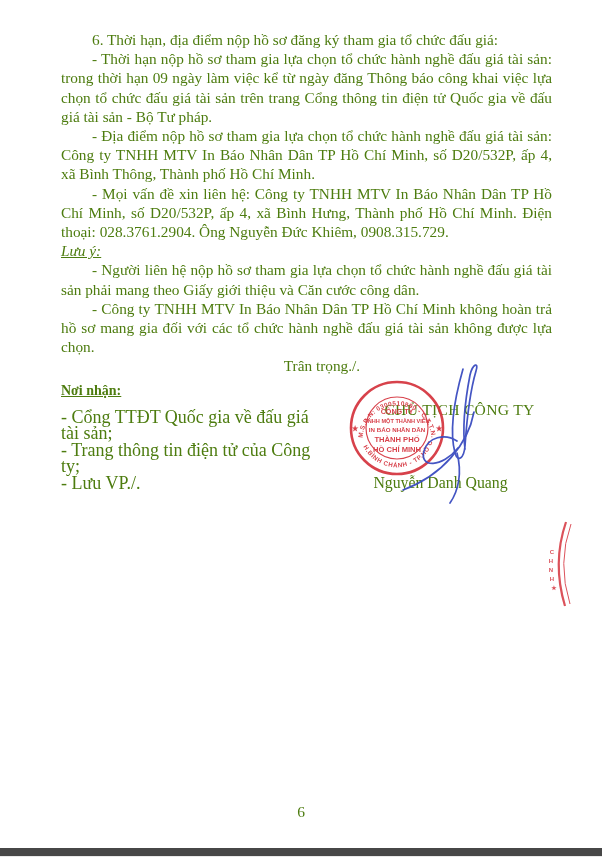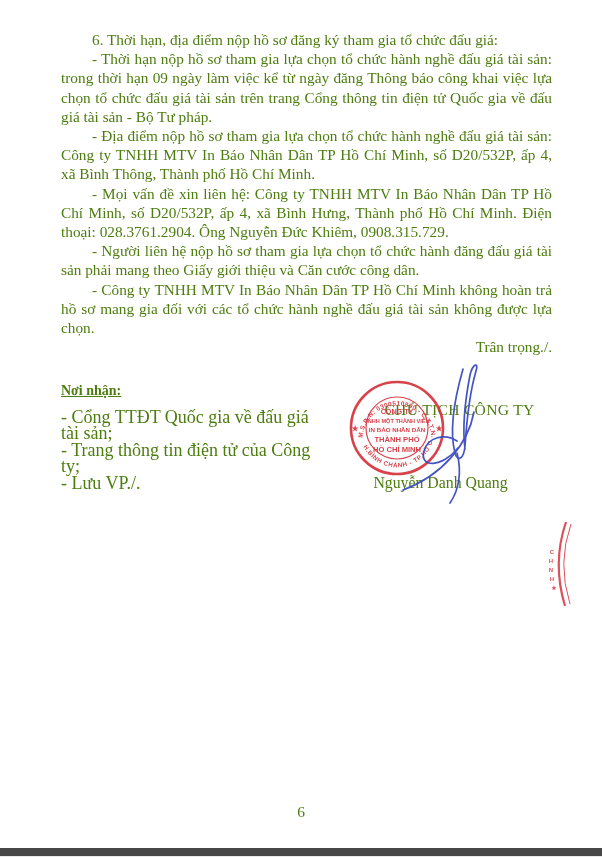--- a/index.html
+++ b/index.html
@@ -12,21 +12,21 @@
     color:#4d7c0f;
   }
   
   .doc-body{
     position:absolute;left:61px;top:30px;width:491px;
     font-size:15.3px;line-height:19.2px;text-align:justify;
   }
   .doc-body p{margin:0;text-indent:31px;}
   .doc-body p.no-indent{text-indent:0;}
   .note-heading-text{font-style:italic;text-decoration:underline;}
-  .closing{text-align:right;}
+  .closing{text-align:center;}
   
   .recipients{position:absolute;left:61px;top:383px;width:250px;}
   .recipients-heading{
     font-size:14px;font-weight:bold;text-decoration:underline;margin:0;
   }
   .recipients-list{margin:10px 0 0 0;padding:0;list-style:none;
     font-size:18px;line-height:16.4px;}
   
   .sig-title{
     position:absolute;left:357px;top:357px;width:205px;
@@ -54,21 +54,22 @@
 </head>
 <body>
 
 <div class="page">
 
   <div class="doc-body">
     <p>6.  Thời hạn, địa điểm nộp hồ sơ đăng ký tham gia tổ chức đấu giá:</p>
     <p>- Thời hạn nộp hồ sơ tham gia lựa chọn tổ chức hành nghề đấu giá tài sản: trong thời hạn 09 ngày làm việc kể từ ngày đăng Thông báo công khai việc lựa chọn tổ chức đấu giá tài sản trên trang Cổng thông tin điện tử Quốc gia về đấu giá tài sản - Bộ Tư pháp.</p>
     <p>- Địa điểm nộp hồ sơ tham gia lựa chọn tổ chức hành nghề đấu giá tài sản: Công ty TNHH MTV In Báo Nhân Dân TP Hồ Chí Minh, số D20/532P, ấp 4, xã Bình Thông, Thành phố Hồ Chí Minh.</p>
     <p>- Mọi vấn đề xin liên hệ: Công ty TNHH MTV In Báo Nhân Dân TP Hồ Chí Minh, số D20/532P, ấp 4, xã Bình Hưng, Thành phố Hồ Chí Minh. Điện thoại: 028.3761.2904. Ông Nguyễn Đức Khiêm, 0908.315.729.</p>
-    <p>- Người liên hệ nộp hồ sơ tham gia lựa chọn tổ chức hành đăng đấu giá tài sản phải mang theo Giấy giới thiệu và Căn cước công dân.</p>
+    <p class="no-indent"><span class="note-heading-text">Lưu ý:</span></p>
+    <p>- Người liên hệ nộp hồ sơ tham gia lựa chọn tổ chức hành nghề đấu giá tài sản phải mang theo Giấy giới thiệu và Căn cước công dân.</p>
     <p>- Công ty TNHH MTV In Báo Nhân Dân TP Hồ Chí Minh không hoàn trả hồ sơ mang gia đối với các tổ chức hành nghề đấu giá tài sản không được lựa chọn.</p>
     <p class="closing">Trân trọng./.</p>
   </div>
 
   <div class="recipients">
     <p class="recipients-heading">Nơi nhận:</p>
     <ul class="recipients-list">
       <li>- Cổng TTĐT Quốc gia về đấu giá tài sản;</li>
       <li>- Trang thông tin điện tử của Công ty;</li>
       <li>- Lưu VP./.</li>

